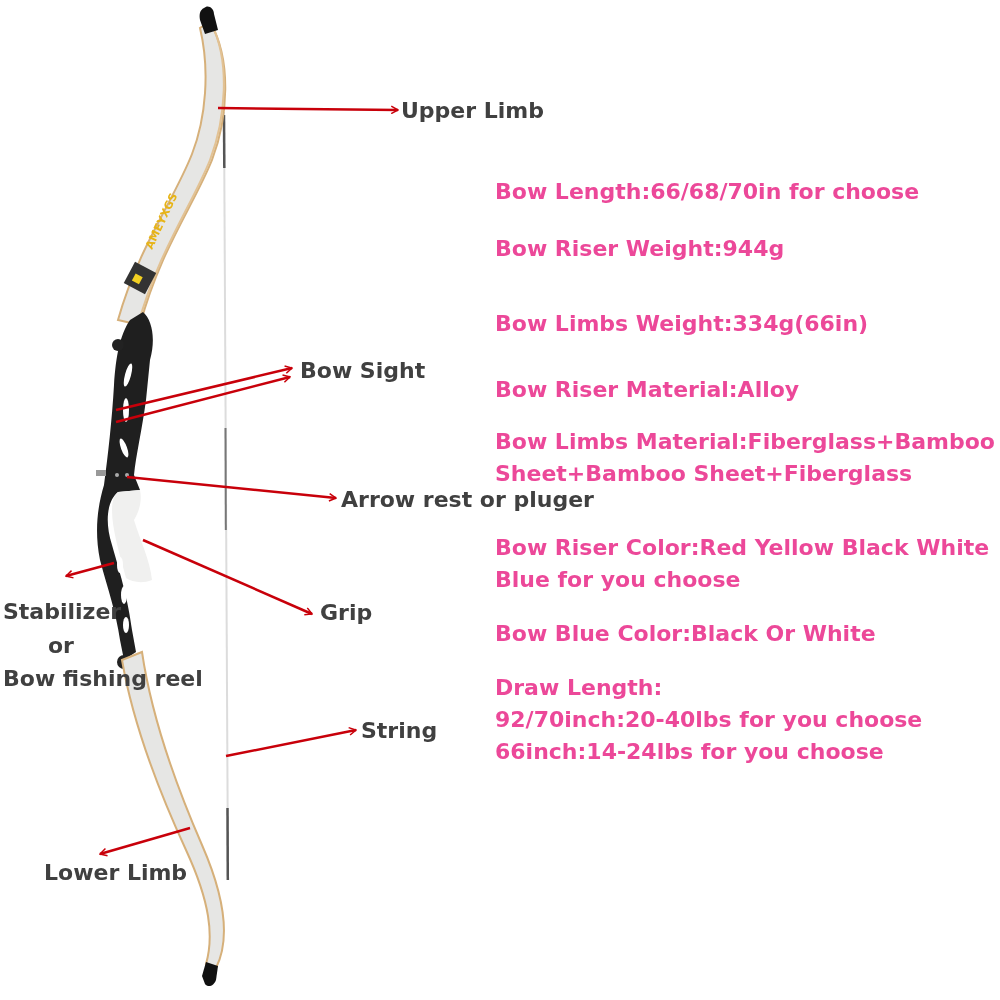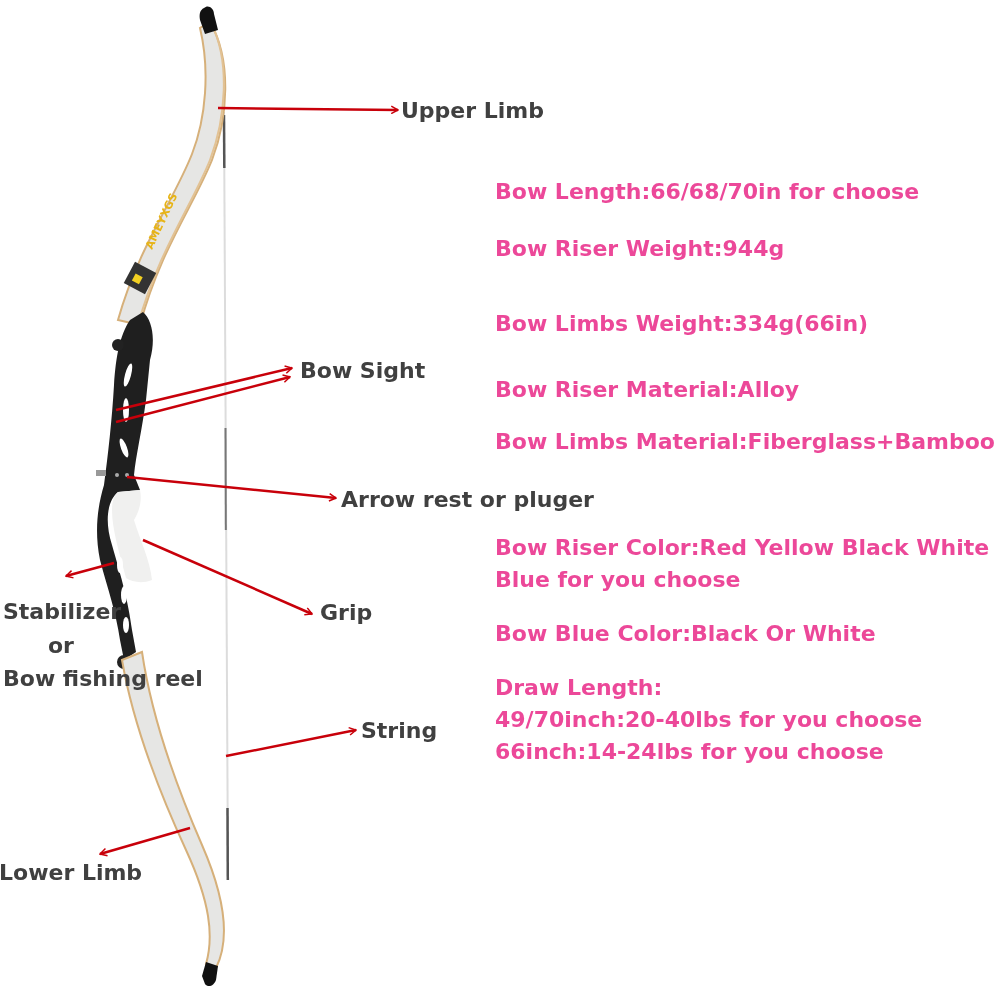--- a/index.html
+++ b/index.html
@@ -87,31 +87,32 @@
 </svg>
 
 <div class="label" style="left:401px; top:98px;">Upper Limb</div>
 <div class="label" style="left:300px; top:358px;">Bow Sight</div>
 <div class="label" style="left:341px; top:487px;">Arrow rest or pluger</div>
 <div class="label" style="left:3px; top:599px;">Stabilizer</div>
 <div class="label" style="left:48px; top:633px;">or</div>
 <div class="label" style="left:3px; top:666px;">Bow fishing reel</div>
 <div class="label" style="left:320px; top:600px;">Grip</div>
 <div class="label" style="left:361px; top:718px;">String</div>
-<div class="label" style="left:-1px; top:860px;">Lower Limb</div>
+<div class="label" style="left:-1px; top:860px;padding-left:45px;">Lower Limb</div>
 
 <div class="spec" style="top:176px;">Bow Length:66/68/70in for choose</div>
 <div class="spec" style="top:233px;">Bow Riser Weight:944g</div>
 <div class="spec" style="top:308px;">Bow Limbs Weight:334g(66in)</div>
 <div class="spec" style="top:374px;">Bow Riser Material:Alloy</div>
 <div class="spec" style="top:426px;">
   <div>Bow Limbs Material:Fiberglass+Bamboo</div>
+  <div>Sheet+Bamboo Sheet+Fiberglass</div>
 </div>
 <div class="spec" style="top:532px;">
   <div>Bow Riser Color:Red Yellow Black White</div>
   <div>Blue for you choose</div>
 </div>
 <div class="spec" style="top:618px;">Bow Blue Color:Black Or White</div>
 <div class="spec" style="top:672px;">
   <div>Draw Length:</div>
-  <div>49/70inch:20-40lbs for you choose</div>
+  <div>92/70inch:20-40lbs for you choose</div>
   <div>66inch:14-24lbs for you choose</div>
 </div>
 
 </body></html>

